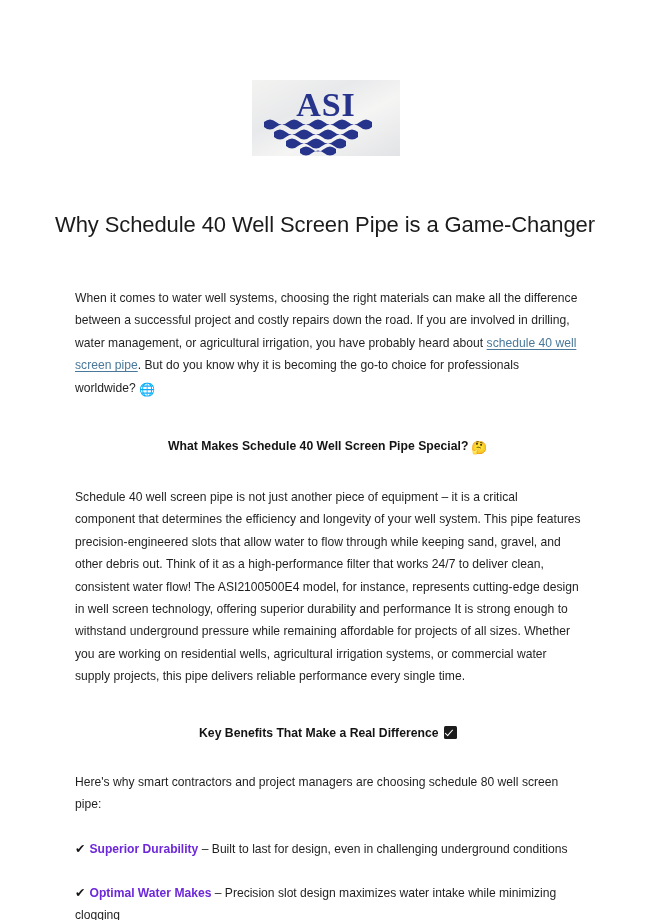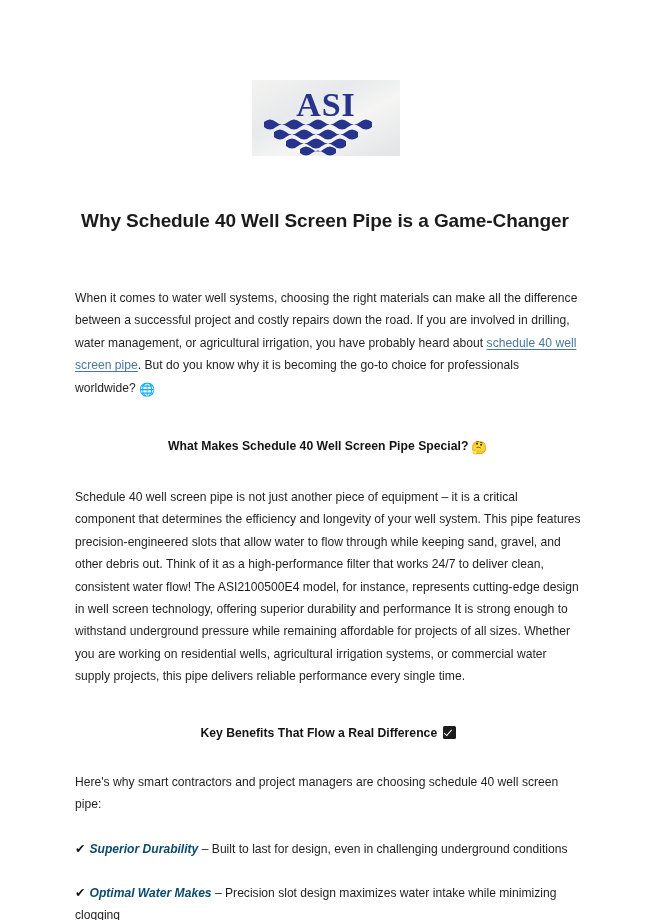--- a/index.html
+++ b/index.html
@@ -39,22 +39,22 @@
     background: linear-gradient(135deg, #f2f2f0 0%, #e9eaec 38%, #f4f4f3 62%, #e4e5e7 100%);
   }
 
   
   .doc-title {
     position: absolute;
     left: 0;
     top: 196px;
     width: 650px;
     text-align: center;
-    font-size: 19px;
-    font-weight: bold;
+    font-size: 22px;
+    font-weight: normal;
     letter-spacing: -0.1px;
     color: #1b1b1b;
     line-height: 1.25;
   }
 
   
   .content {
     position: absolute;
     left: 75px;
     top: 272px;
@@ -131,22 +131,21 @@
   }
   .bullet-check {
     font-family: "DejaVu Sans", sans-serif;
     font-size: 12.5px;
     font-weight: bold;
     color: #141414;
     margin-right: 4px;
   }
   .bullet-label {
     font-weight: bold;
-    color: #0c4a6e;
-    font-style: italic;
+    color: #6d28d9;
   }
 </style>
 </head>
 <body>
 
 <div class="page">
 
   <div class="logo-wrap">
     <svg class="logo-img" viewBox="0 0 148 76" xmlns="http://www.w3.org/2000/svg">
       <defs>
@@ -179,25 +178,25 @@
     <div class="spacer-lg"></div>
 
     <h2 class="sub-head"><span>What Makes Schedule 40 Well Screen Pipe Special?</span> <span class="emoji emoji-think">🤔</span></h2>
 
     <div class="spacer-sm"></div>
 
     <p class="body-para">Schedule 40 well screen pipe is not just another piece of equipment – it is a critical component that determines the efficiency and longevity of your well system. This pipe features precision-engineered slots that allow water to flow through while keeping sand, gravel, and other debris out. Think of it as a high-performance filter that works 24/7 to deliver clean, consistent water flow! The ASI2100500E4 model, for instance, represents cutting-edge design in well screen technology, offering superior durability and performance It is strong enough to withstand underground pressure while remaining affordable for projects of all sizes. Whether you are working on residential wells, agricultural irrigation systems, or commercial water supply projects, this pipe delivers reliable performance every single time.</p>
 
     <div class="spacer-lg"></div>
 
-    <h2 class="sub-head"><span>Key Benefits That Flow a Real Difference</span> <span class="checkbox-emoji"></span></h2>
+    <h2 class="sub-head"><span>Key Benefits That Make a Real Difference</span> <span class="checkbox-emoji"></span></h2>
 
     <div class="spacer-sm"></div>
 
-    <p class="body-para">Here's why smart contractors and project managers are choosing schedule 40 well screen pipe:</p>
+    <p class="body-para">Here's why smart contractors and project managers are choosing schedule 80 well screen pipe:</p>
 
     <div class="spacer-md"></div>
 
     <p class="bullet-line"><span class="bullet-check">✔</span><span class="bullet-label">Superior Durability</span><span> – </span><span>Built to last for design, even in challenging underground conditions</span></p>
 
     <div class="spacer-md"></div>
 
     <p class="bullet-line"><span class="bullet-check">✔</span><span class="bullet-label">Optimal Water Makes</span><span> – </span><span>Precision slot design maximizes water intake while minimizing clogging</span></p>
 
   </div>

